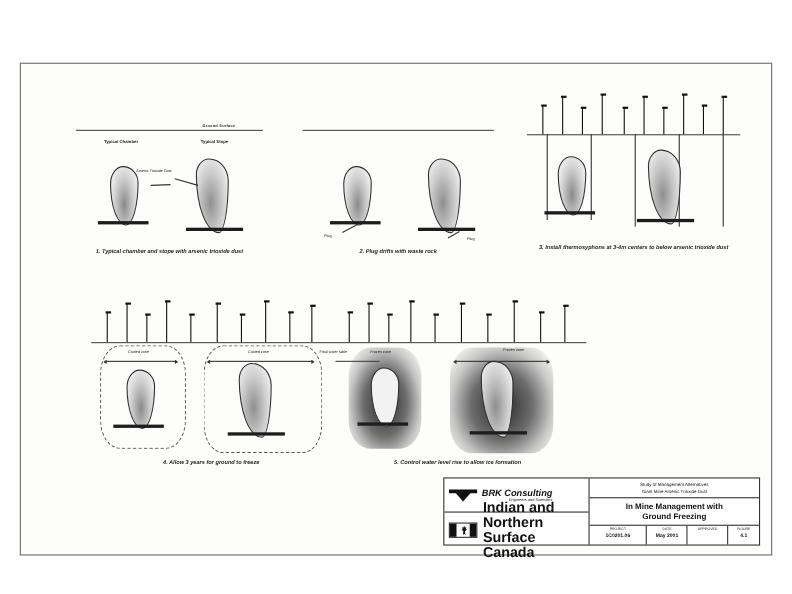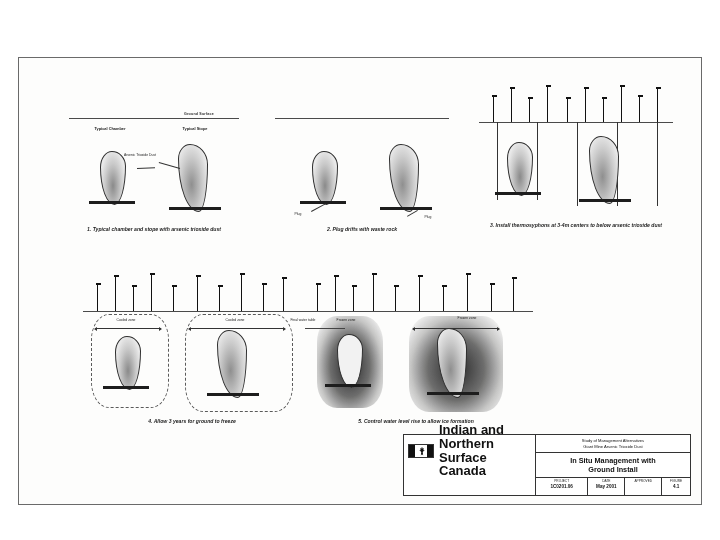--- a/index.html
+++ b/index.html
@@ -331,40 +331,50 @@
 
       <div class="drift hatch" style="left:34px;top:118px;width:46px;height:3px;"></div>
       <div class="drift hatch" style="left:136px;top:126px;width:52px;height:3px;"></div>
 
       <div class="cap" style="left:0px;top:152px;width:250px;">5. Control water level rise to allow ice formation</div>
     </div>
 
     <div class="titleblock">
       <div class="tb-left">
         <div class="logo-row">
+          <div class="brk-mark">
+            <span class="bar"></span>
+              <span class="tri"></span>
+          </div>
+          <div class="brk-text">
+            <div class="brk-name">BRK Consulting</div>
+            <div class="brk-sub">Engineers and Scientists</div>
+          </div>
+        </div>
+        <div class="logo-row">
           <div class="flag">
             <span class="band l"></span>
               <span class="band r"></span>
               <span class="leaf"></span>
           </div>
           <div>
             <div class="ina-text">Indian and Northern</div>
             <div class="ina-text">Surface Canada</div>
           </div>
         </div>
       </div>
 
       <div class="tb-right">
         <div class="tb-study">
           <div>Study of Management Alternatives</div>
           <div>Giant Mine Arsenic Trioxide Dust</div>
         </div>
         <div class="tb-title">
-          <div>In Situ Management with</div>
-          <div>Ground Install</div>
+          <div>In Mine Management with</div>
+          <div>Ground Freezing</div>
         </div>
         <div class="tb-meta">
           <div class="mcell m1">
             <span class="k">PROJECT</span>
             <span class="v">1C0201.06</span>
           </div>
           <div class="mcell m2">
             <span class="k">DATE</span>
             <span class="v">May 2001</span>
           </div>

